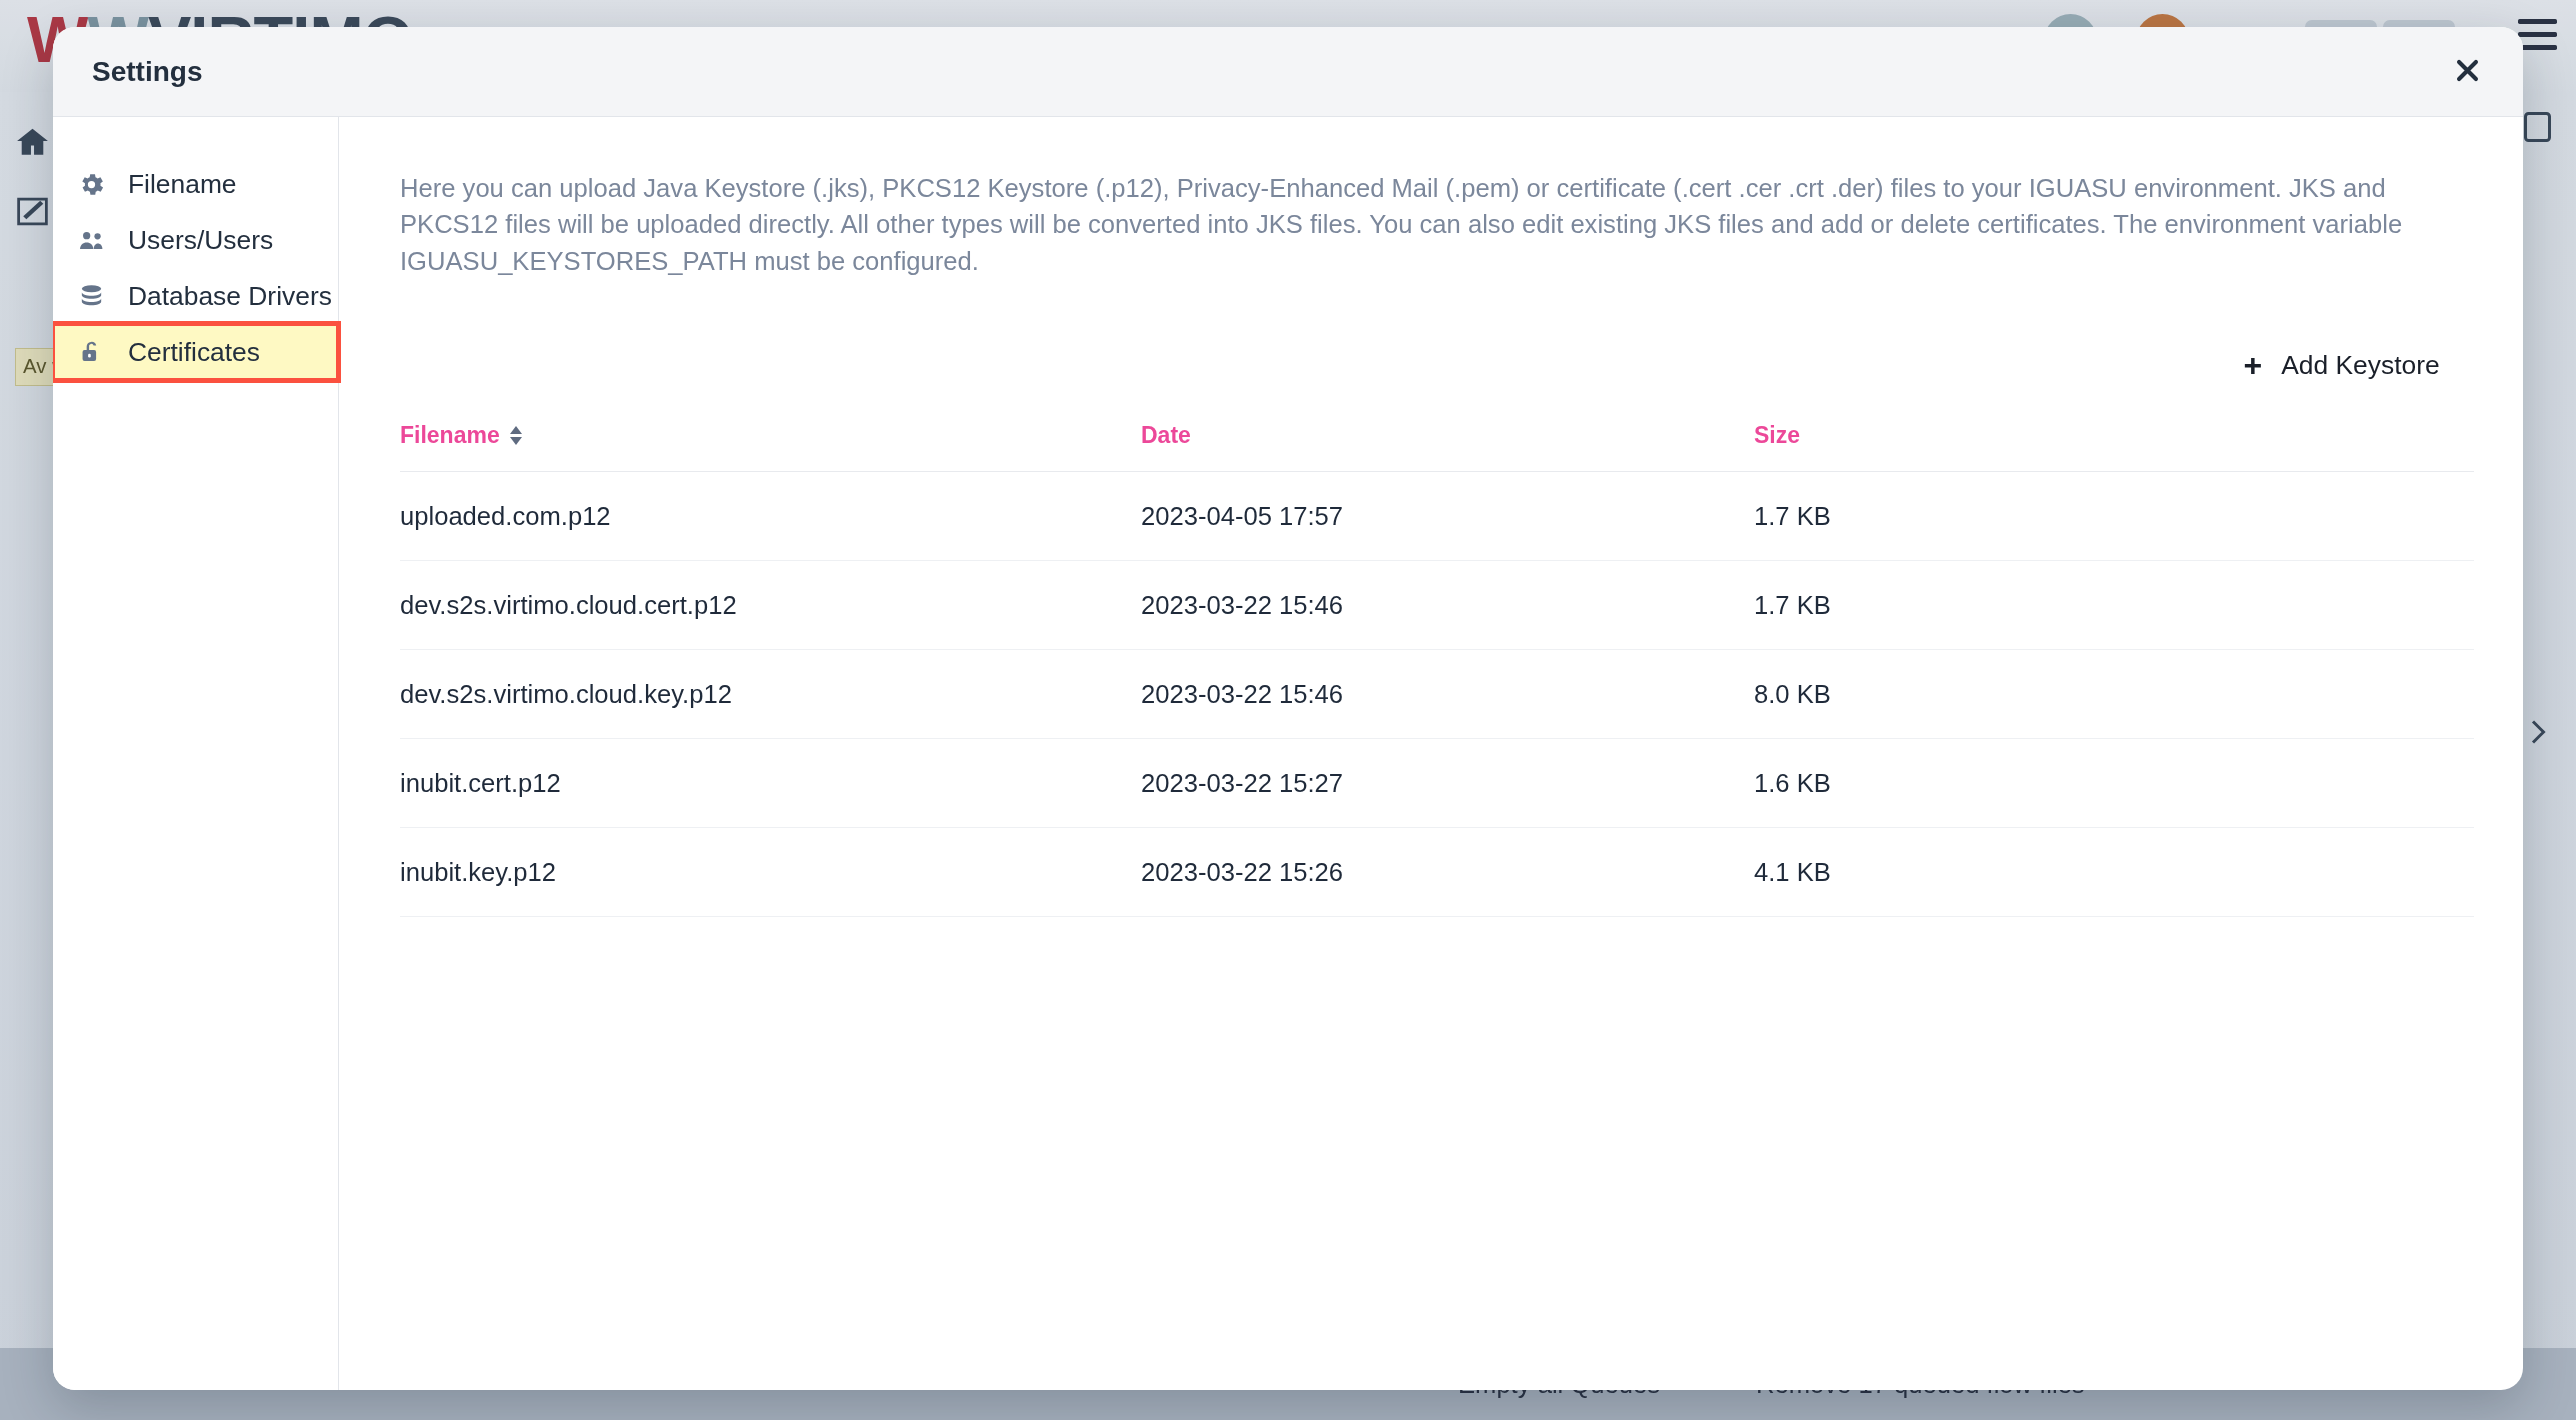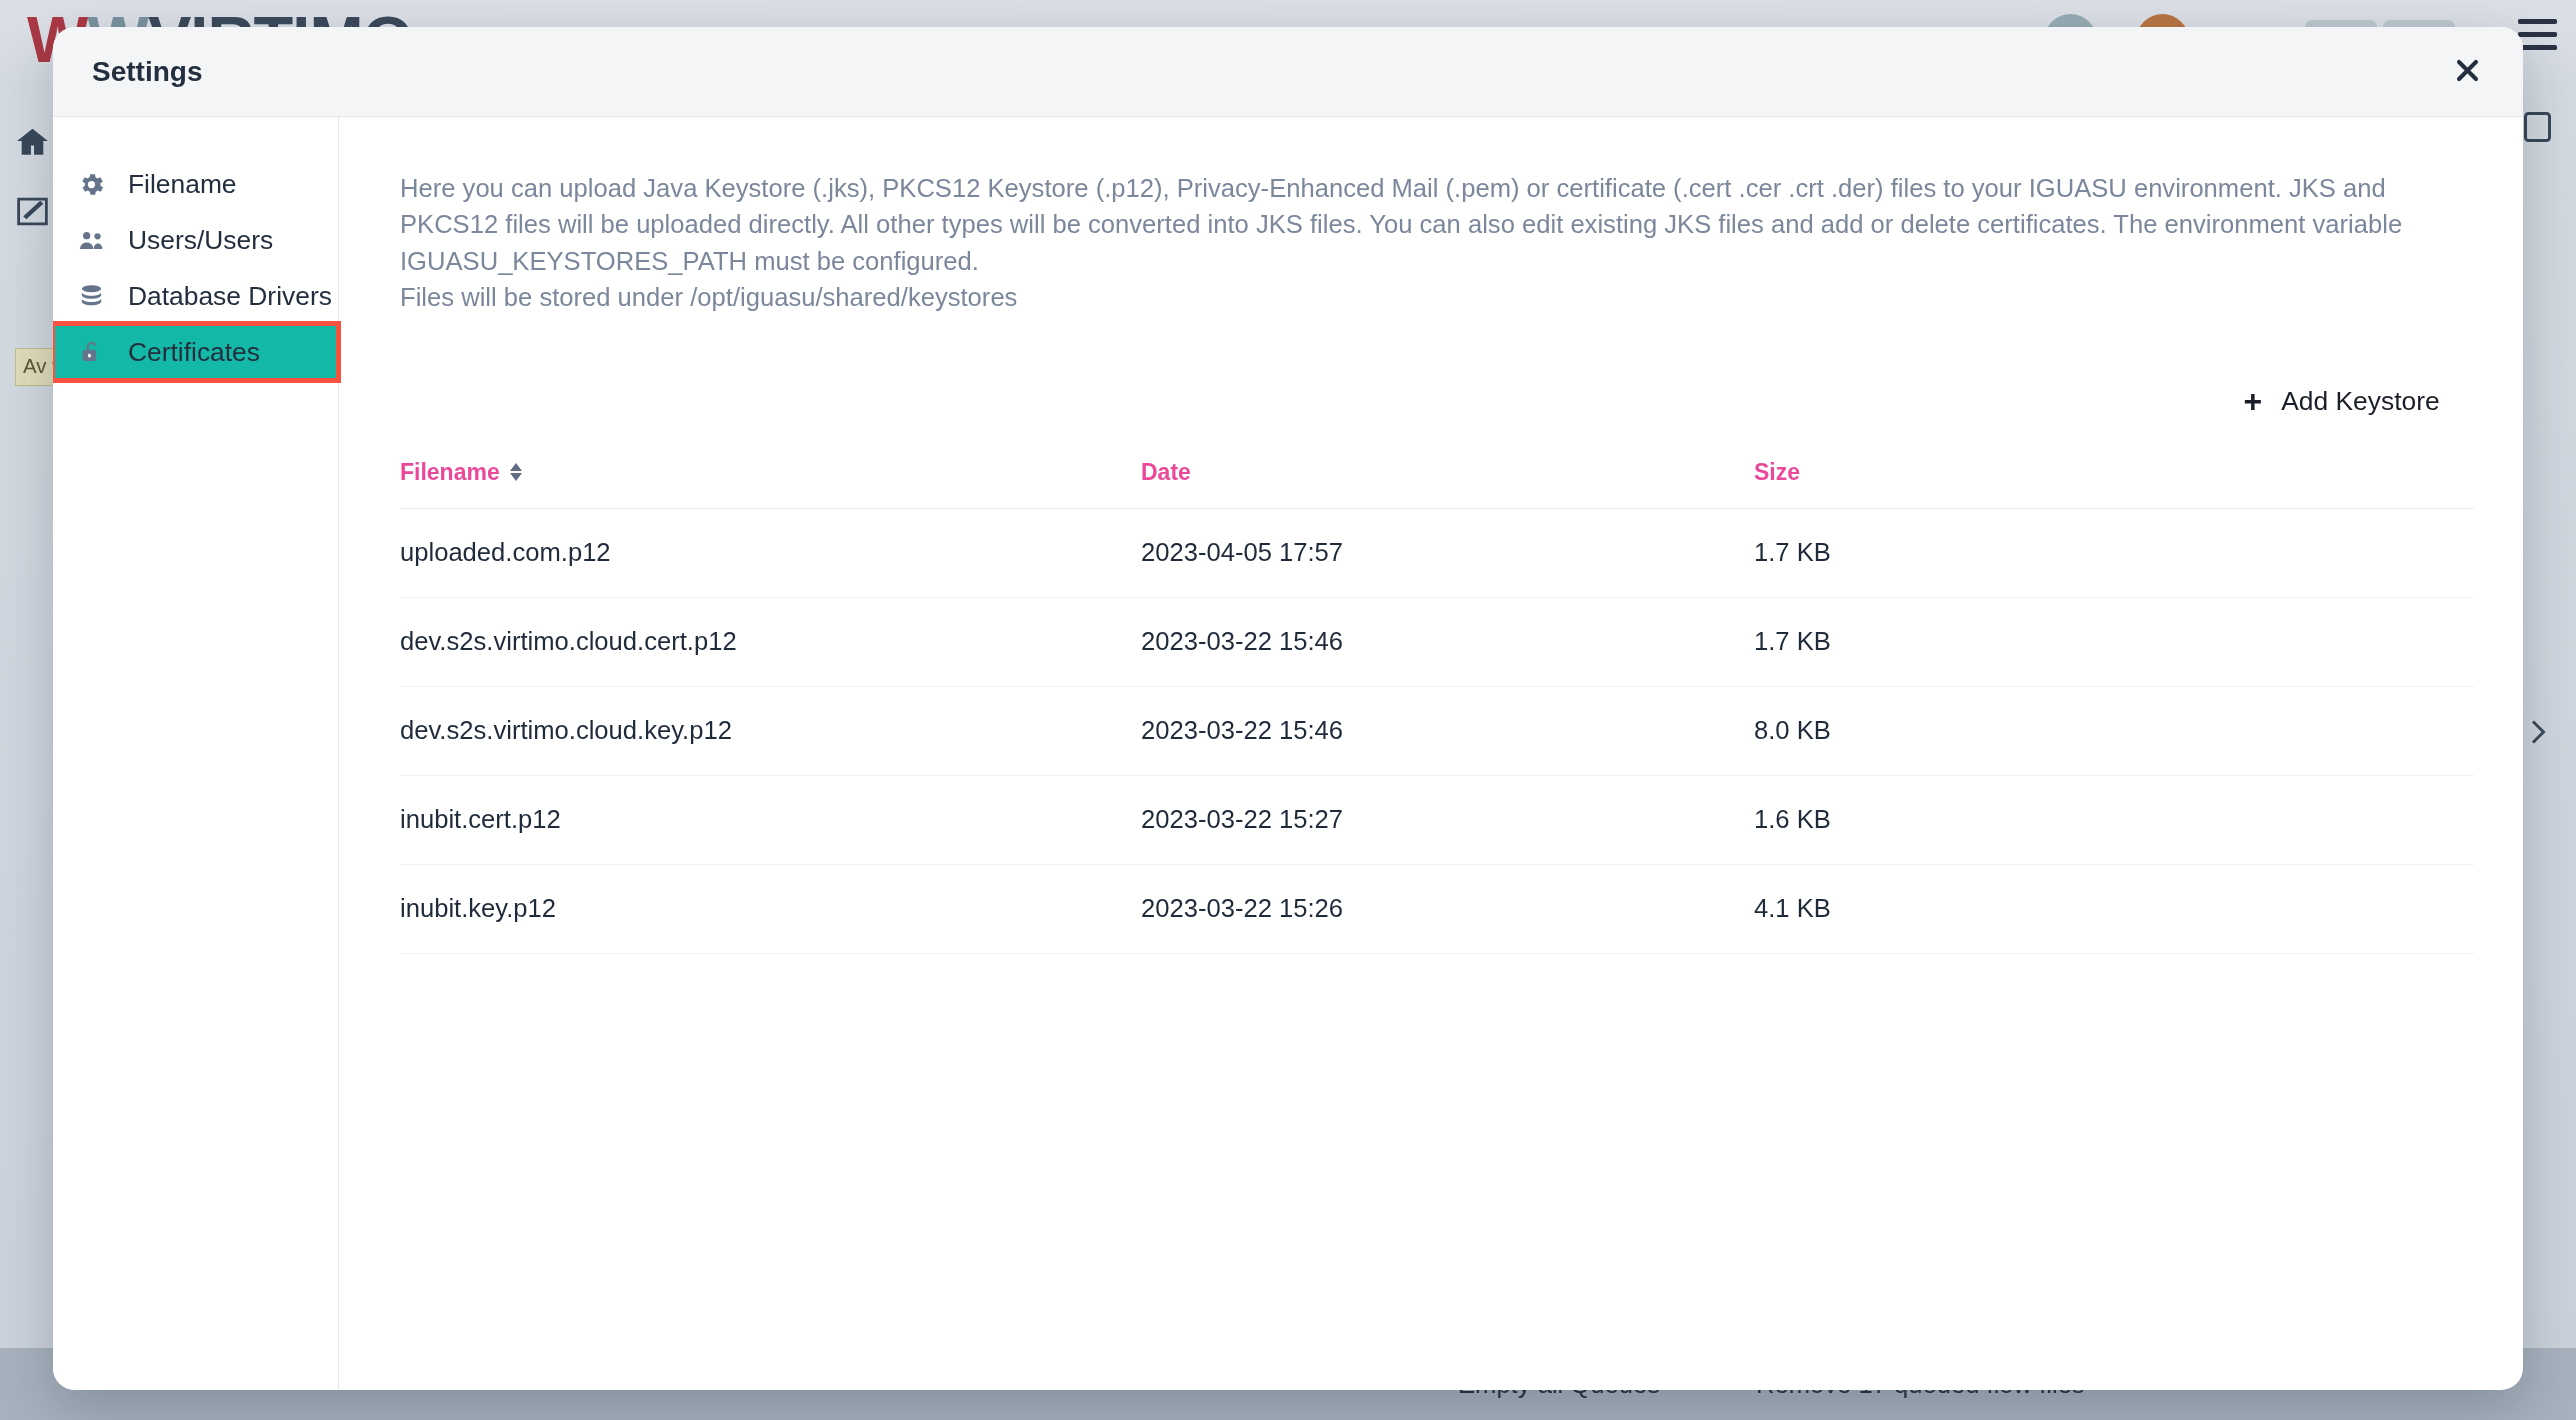--- a/index.html
+++ b/index.html
@@ -250,21 +250,21 @@
     color: #65748a;
     flex: none;
   }
   .sidebar-item .s-icon svg { width: 100%; height: 100%; fill: currentColor; }
   .sidebar-item .s-label {
     font-size: 26.4px;
     color: #232f3e;
     white-space: nowrap;
   }
   .sidebar-item.active {
-    background: #14b8a6;
+    background: #fef9c3;
     text-align: right;
   }
   .sidebar-item.highlighted {
     outline: 5.1px solid #fb513f;
     outline-offset: -2.6px;
   }
 
   
   .settings-content {
     flex: 1;
@@ -504,21 +504,20 @@
         </span>
         <span class="s-label">Certificates</span>
       </div>
 
     </nav>
 
     <section class="settings-content">
 
       <div class="content-description">
         <p>Here you can upload Java Keystore (.jks), PKCS12 Keystore (.p12), Privacy-Enhanced Mail (.pem) or certificate (.cert .cer .crt .der) files to your IGUASU environment. JKS and PKCS12 files will be uploaded directly. All other types will be converted into JKS files. You can also edit existing JKS files and add or delete certificates. The environment variable IGUASU_KEYSTORES_PATH must be configured.</p>
-        <p>Files will be stored under /opt/iguasu/shared/keystores</p>
       </div>
 
       <div class="content-toolbar">
         <button class="add-keystore-btn">
           <span class="plus-icon">+</span>
           <span>Add Keystore</span>
         </button>
       </div>
 
       <table class="cert-table">

